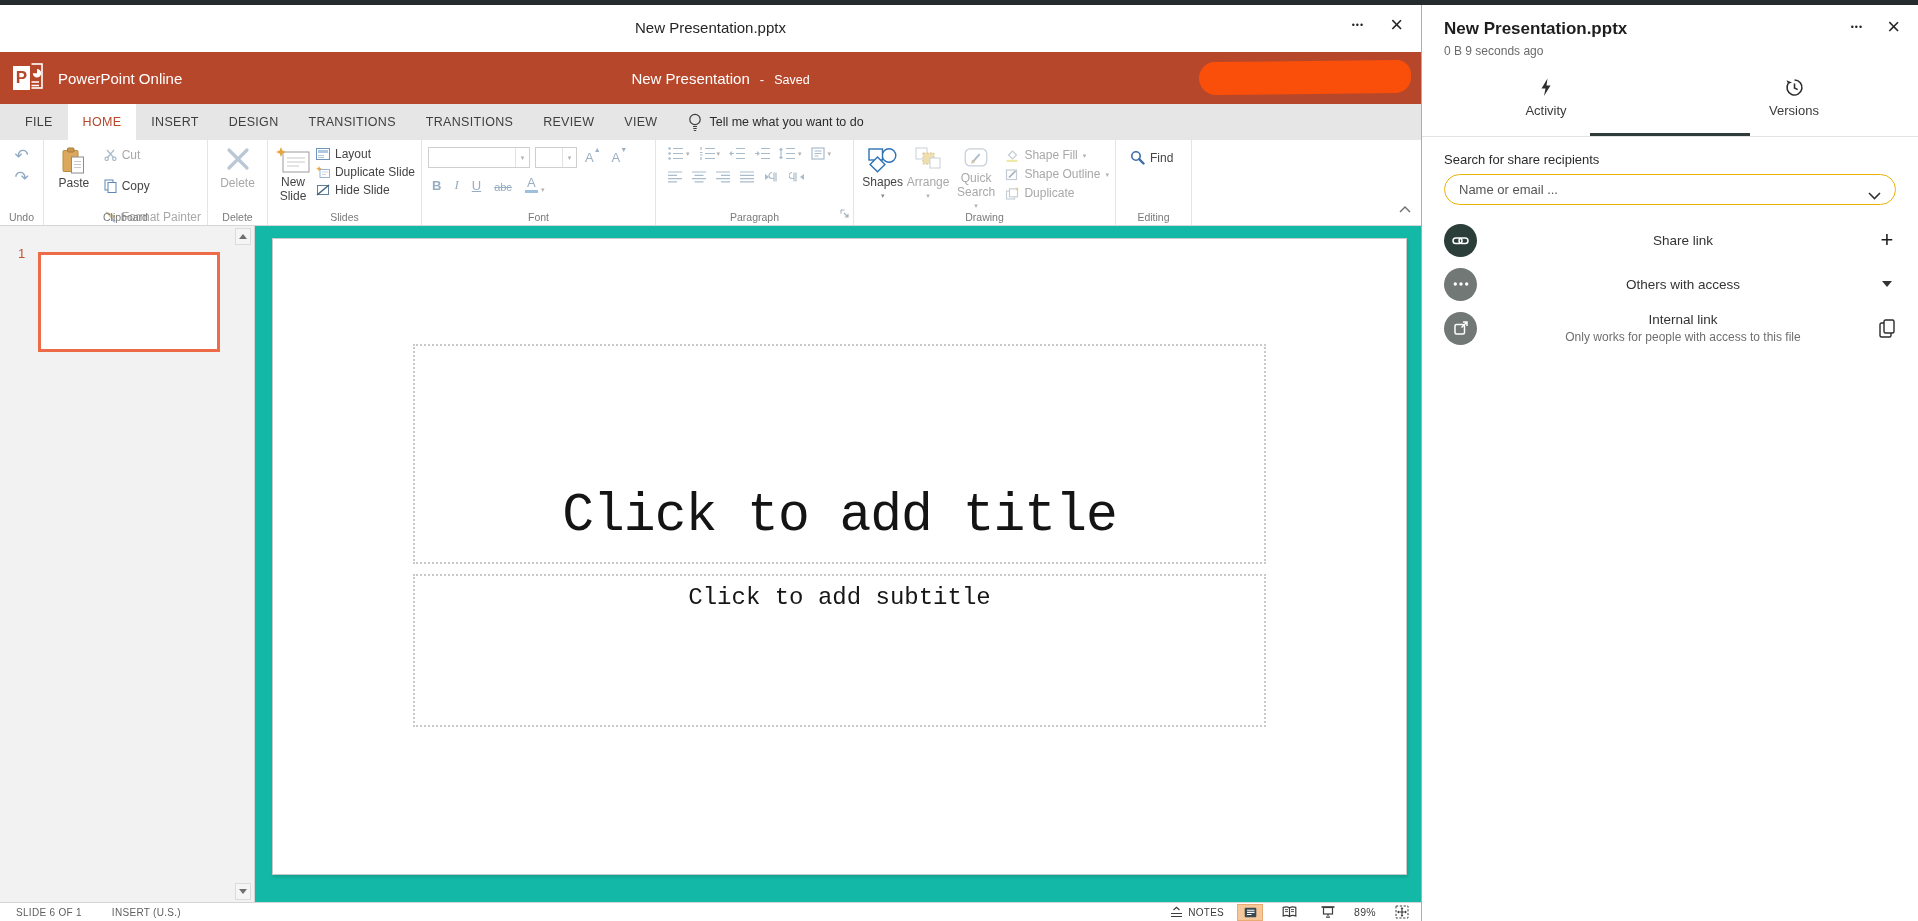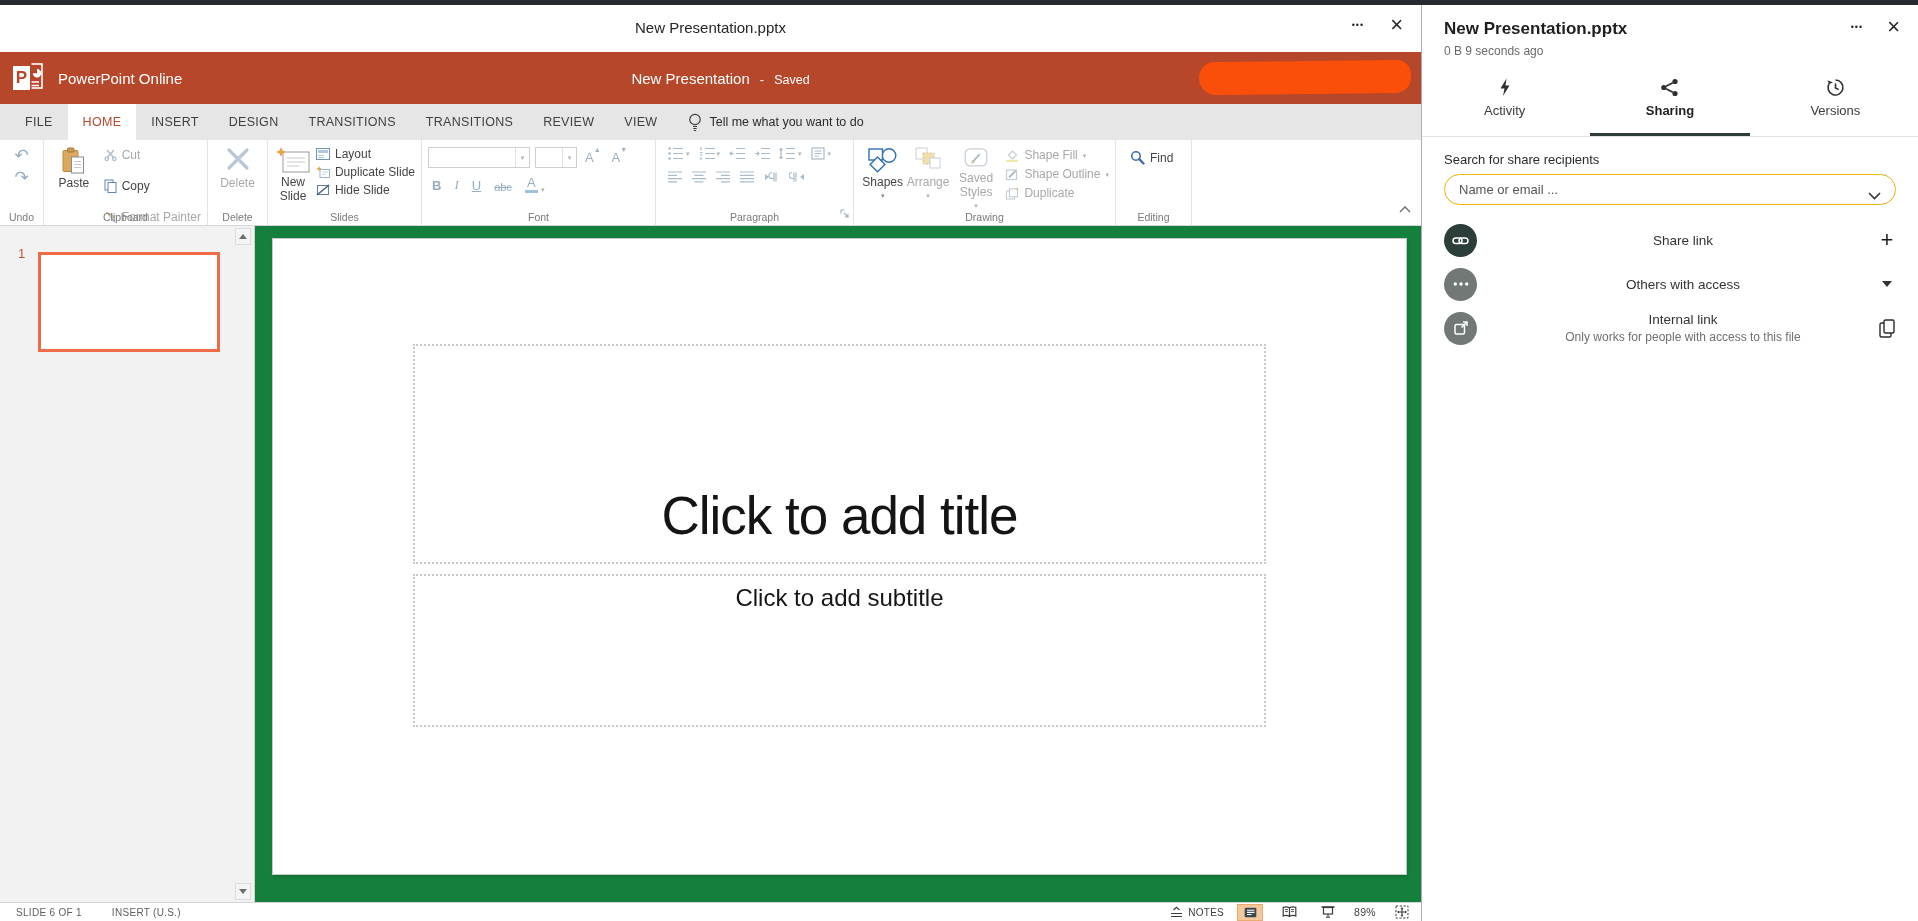--- a/index.html
+++ b/index.html
@@ -94,21 +94,21 @@
 
   
   .body-row { flex:1; display:flex; min-height:0; }
   .thumbs { width:255px; background:#F2F2F2; position:relative; border-right:1px solid #d2d2d2; flex:none; }
   .slide-num { position:absolute; left:18px; top:20px; color:#C75433; font-size:13px; }
   .thumb { position:absolute; left:38px; top:26px; width:182px; height:100px; background:#fff; border:3px solid #ED6C47; cursor:default; }
   .sbbtn { position:absolute; right:3px; width:16px; height:17px; background:#f5f5f5; border:1px solid #dcdcdc;
            display:flex; align-items:center; justify-content:center; cursor:default; }
   .sb-up { top:2px; } .sb-down { bottom:2px; }
 
-  .canvas { flex:1; position:relative; background:#15803d; }
+  .canvas { flex:1; position:relative; background:#14b8a6;font-family:Liberation Mono, monospace; }
   .slide { position:absolute; left:17px; top:12px; width:1135px; height:637px; background:#fff;
            border:1px solid #c9c9c9; box-shadow:1px 2px 3px rgba(0,0,0,.13); }
   .ph { position:absolute; border:2px dotted #c9c9c9; display:flex; justify-content:center; cursor:text; }
   .ph-title { left:140px; top:105px; width:853px; height:220px; align-items:flex-end; padding-bottom:16px; }
   .ph-title .phtext { font-size:53px; font-weight:300; letter-spacing:-1px; color:#141414; }
   .ph-sub { left:140px; top:335px; width:853px; height:153px; align-items:flex-start; padding-top:8px; }
   .ph-sub .phtext { font-size:24px; font-weight:300; color:#161616; }
 
   
   .statusbar { height:19px; background:#fff; border-top:1px solid #d4d4d4; display:flex; align-items:center;
@@ -448,21 +448,21 @@
             </svg>
             <span class="blabel dis">Arrange</span>
             <span class="caret d">▾</span>
           </div>
           <div class="bigbtn qs-btn">
             <svg width="32" height="26" viewBox="0 0 32 26">
               <rect x="4" y="2" width="24" height="19" rx="5.5" fill="#fff" stroke="#c7d0d8" stroke-width="1.4"></rect>
               <path d="M13 16 L20 8" stroke="#adbdc9" stroke-width="2.2"></path>
               <path d="M11 18 l3.5 -1 -2.5 -2.5 Z" fill="#d9cba8" stroke="#c4b894" stroke-width="0.6"></path>
             </svg>
-            <span class="blabel dis">Saved Styles</span>
+            <span class="blabel dis">Quick Search</span>
             <span class="caret d">▾</span>
           </div>
           <div class="draw-col">
             <div class="crow dis">
               <svg width="14" height="13" viewBox="0 0 14 13">
                 <path d="M3.5 6 L7.5 2 L11.5 6 L7.5 10 Z" fill="#fff" stroke="#c3ccd4" stroke-width="1.2"></path>
                 <rect x="1.5" y="10.8" width="11" height="2.2" fill="#f0e8a8"></rect>
               </svg>
               <span>Shape Fill</span>
               <span class="caret d">▾</span>
@@ -586,29 +586,20 @@
           <span class="close-glyph">×</span>
         </div>
       </div>
 
       <div class="p-tabs">
         <div class="p-tab">
           <svg width="14" height="19" viewBox="0 0 14 19">
             <path d="M8.5 0.5 L2.5 10.5 H6.5 L5 18 L11.5 7.5 H7.5 Z" fill="#2e2e2e"></path>
           </svg>
           <span>Activity</span>
-        </div>
-        <div class="p-tab active">
-          <svg width="19" height="19" viewBox="0 0 19 19">
-            <circle cx="15" cy="3.5" r="2.6" fill="#2e2e2e"></circle>
-            <circle cx="3.8" cy="9.5" r="2.6" fill="#2e2e2e"></circle>
-            <circle cx="15" cy="15.5" r="2.6" fill="#2e2e2e"></circle>
-            <path d="M6 8.3 L12.8 4.7 M6 10.7 L12.8 14.3" stroke="#2e2e2e" stroke-width="1.8"></path>
-          </svg>
-          <span>Sharing</span>
         </div>
         <div class="p-tab">
           <svg width="19" height="19" viewBox="0 0 19 19">
             <path d="M9.5 2 a7.5 7.5 0 1 1 -6.3 3.4" fill="none" stroke="#2e2e2e" stroke-width="1.6"></path>
             <path d="M1.5 2.2 L3.2 5.9 L7 4.6 Z" fill="#2e2e2e"></path>
             <path d="M9.5 5.5 V10 l3.2 1.6" fill="none" stroke="#2e2e2e" stroke-width="1.6"></path>
           </svg>
           <span>Versions</span>
         </div>
         <div class="p-underline"></div>

